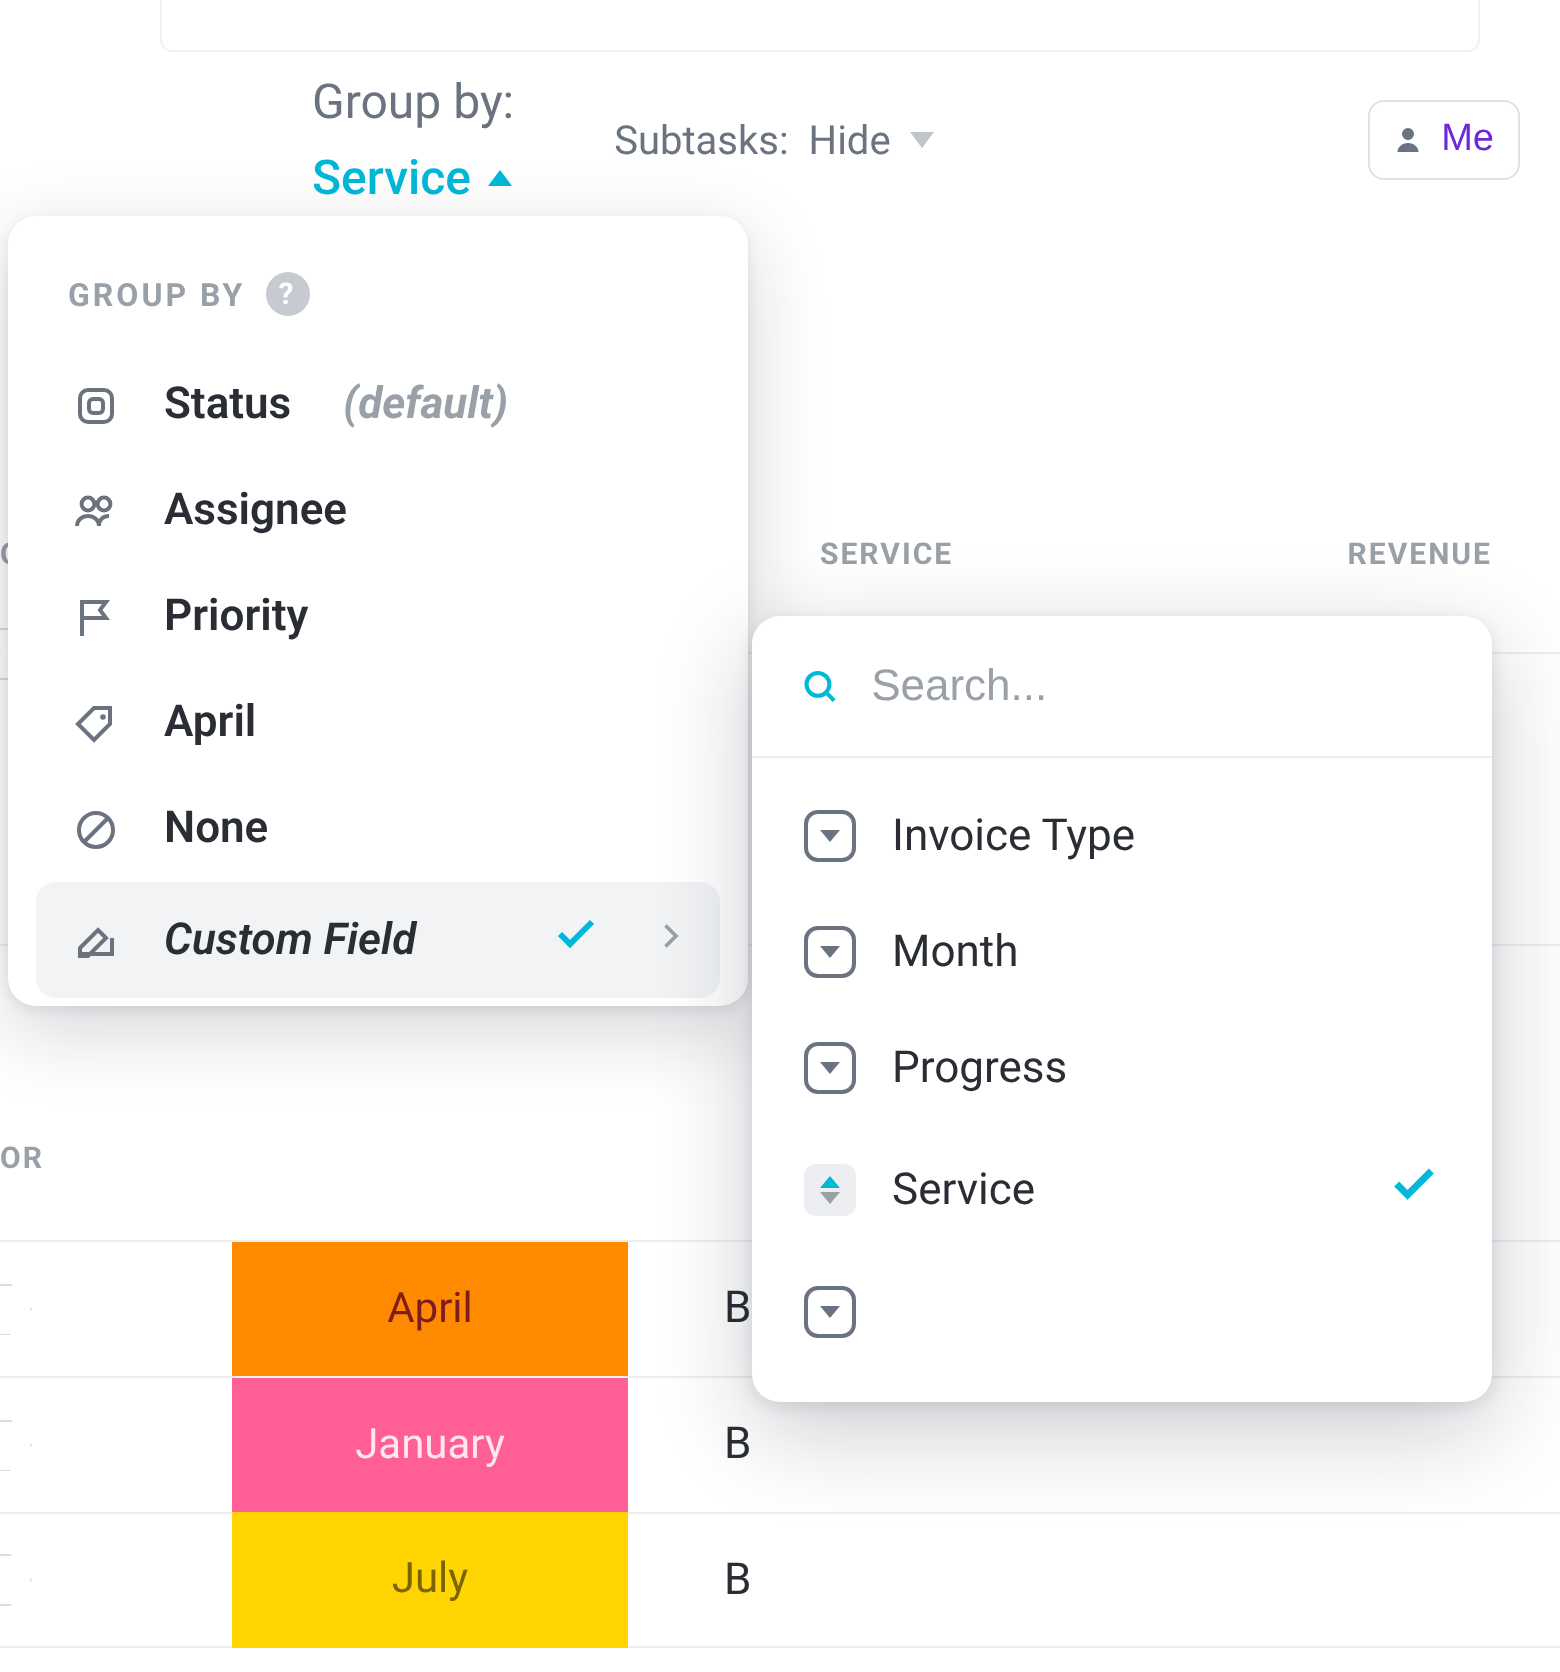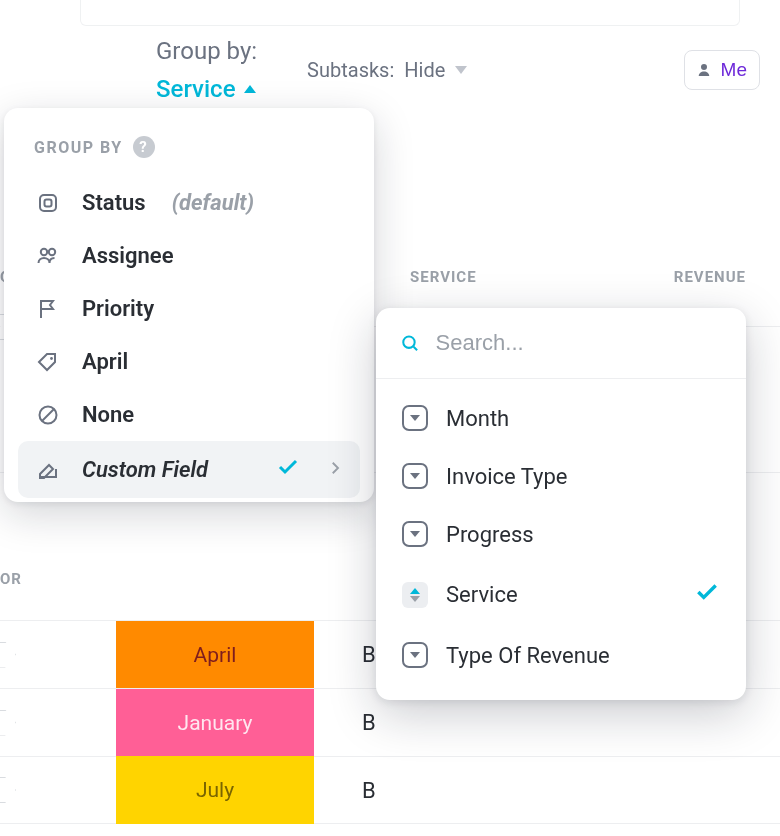--- a/index.html
+++ b/index.html
@@ -386,27 +386,27 @@
         <circle cx="11" cy="11" r="7"></circle>
         <path d="M21 21l-4.3-4.3"></path>
       </svg>
     <input type="text" placeholder="Search..." style="">
   </div>
   <div class="cf-list">
     <div class="cf-item">
       <span class="box">
           <span class="tri"></span>
         </span>
-      <span>Month</span>
+      <span>Invoice Type</span>
     </div>
     <div class="cf-item">
       <span class="box">
           <span class="tri"></span>
         </span>
-      <span>Invoice Type</span>
+      <span>Month</span>
     </div>
     <div class="cf-item">
       <span class="box">
           <span class="tri"></span>
         </span>
       <span>Progress</span>
     </div>
     <div class="cf-item active">
       <span class="sort-arrows">
         <span class="sa-up"></span>
@@ -414,16 +414,15 @@
       </span>
       <span>Service</span>
       <span class="chk"><svg viewBox="0 0 24 24">
             <path d="M4 12l5 5L20 6"></path>
           </svg></span>
     </div>
     <div class="cf-item">
       <span class="box">
           <span class="tri"></span>
         </span>
-      <span>Type Of Revenue</span>
     </div>
   </div>
 </div>
 
 </body></html>

